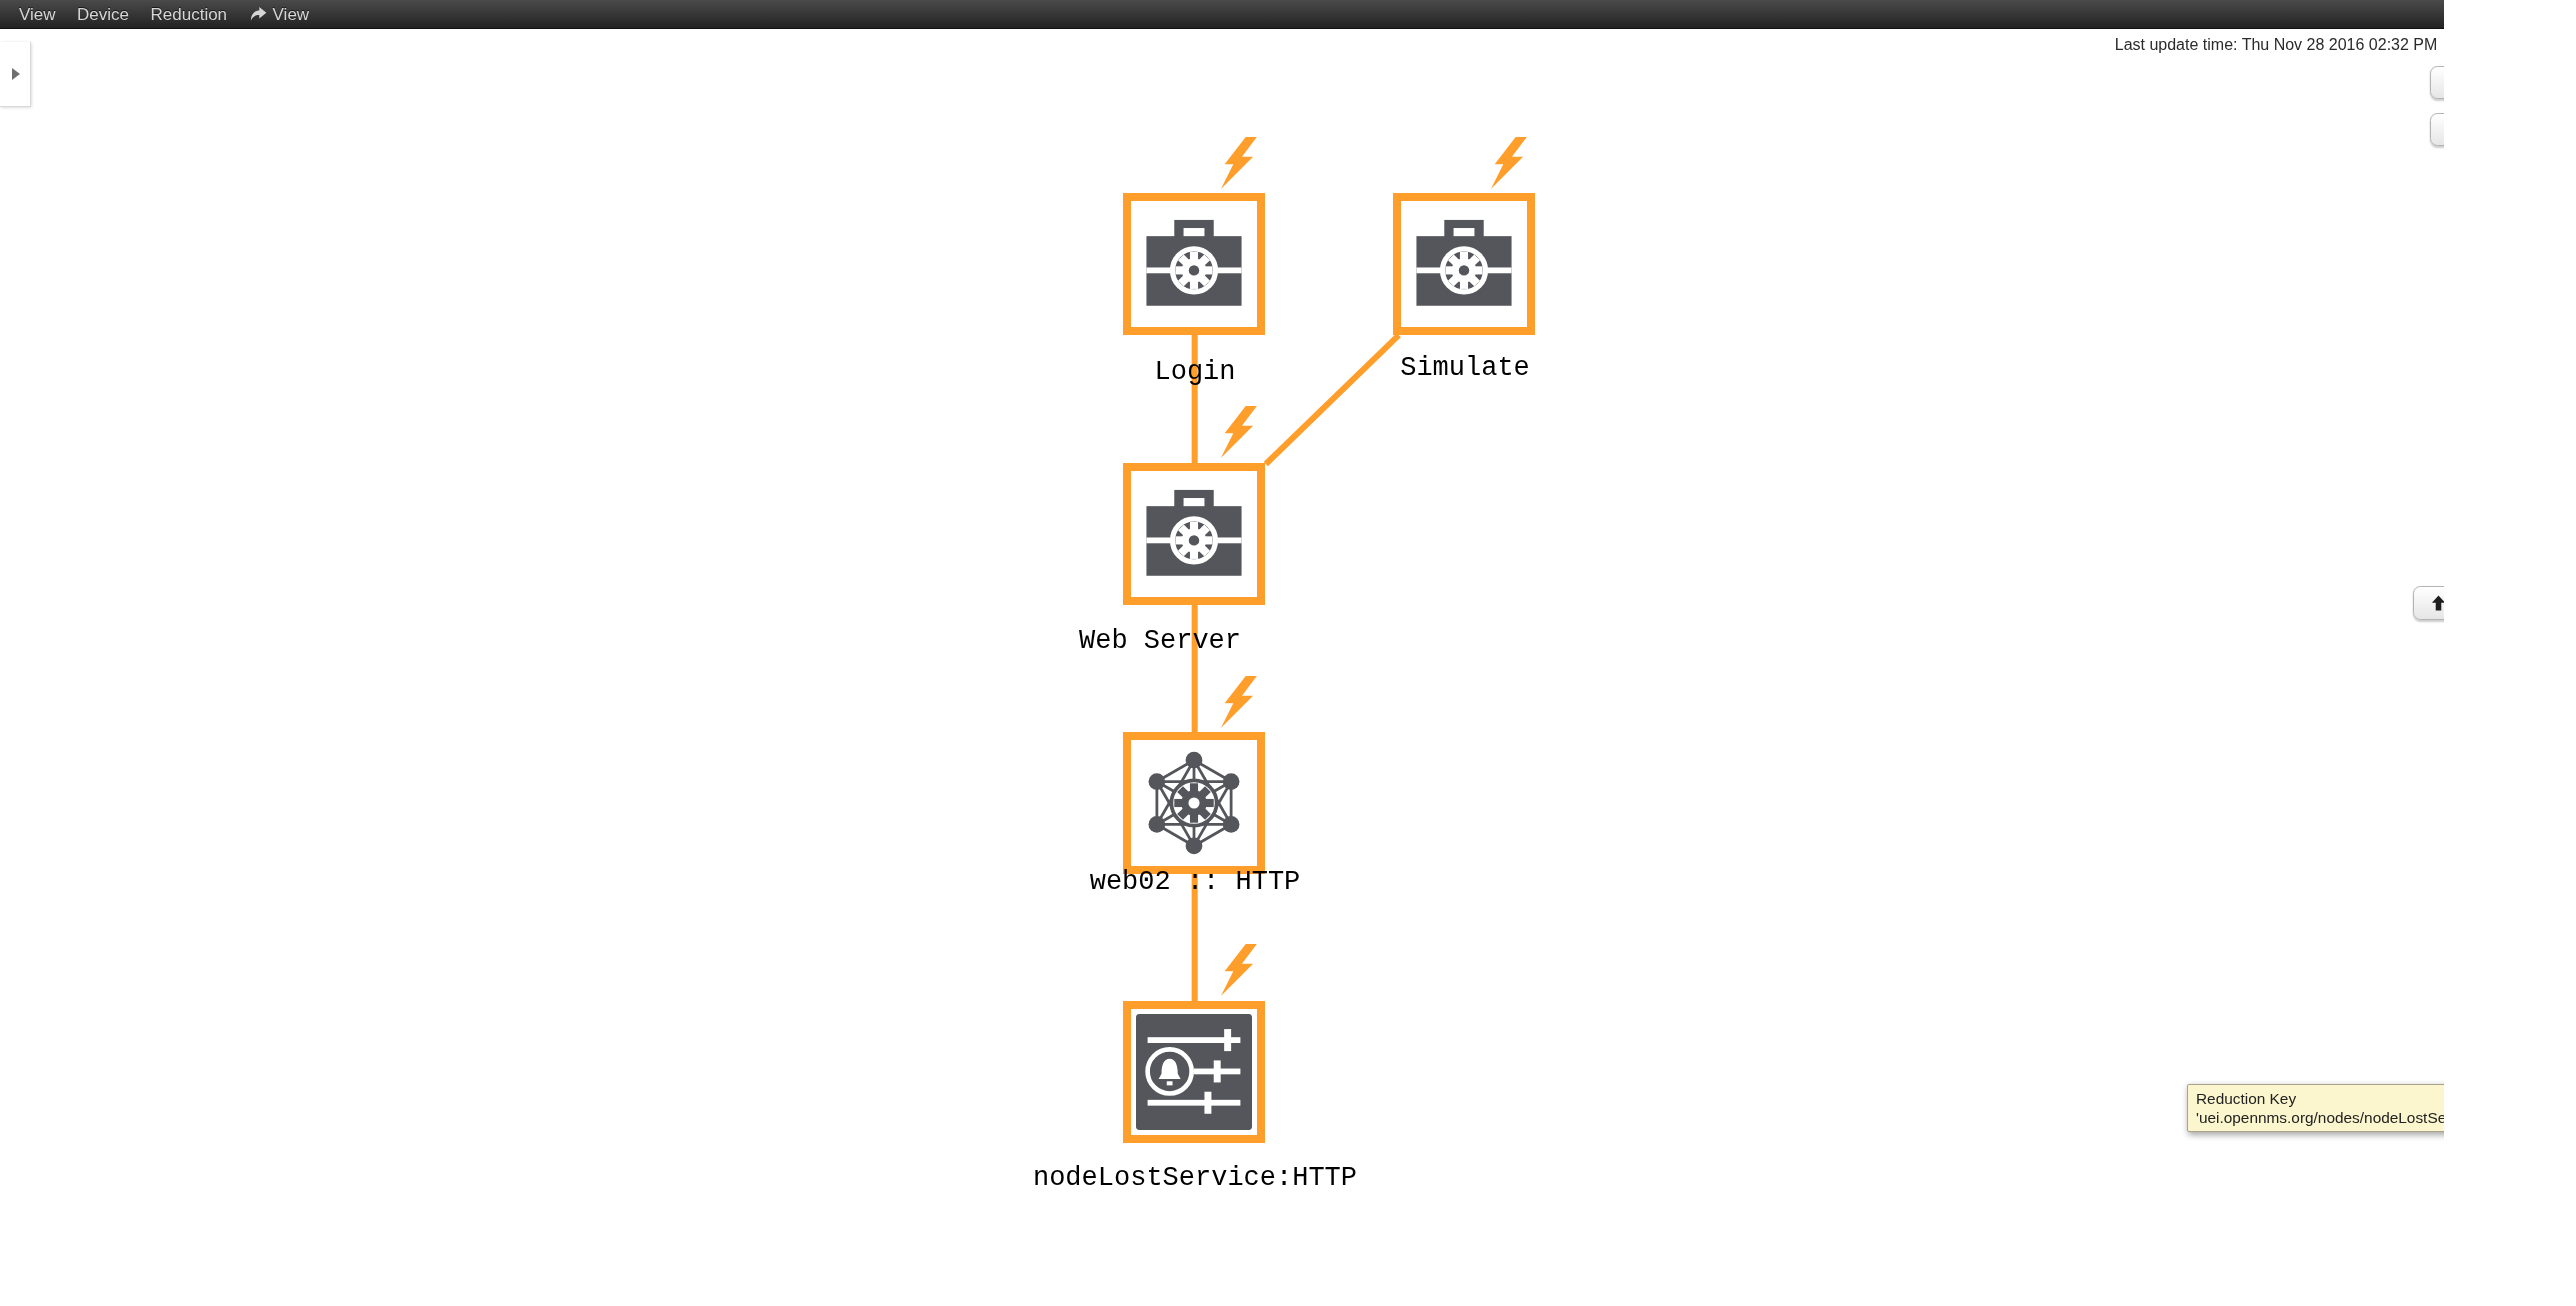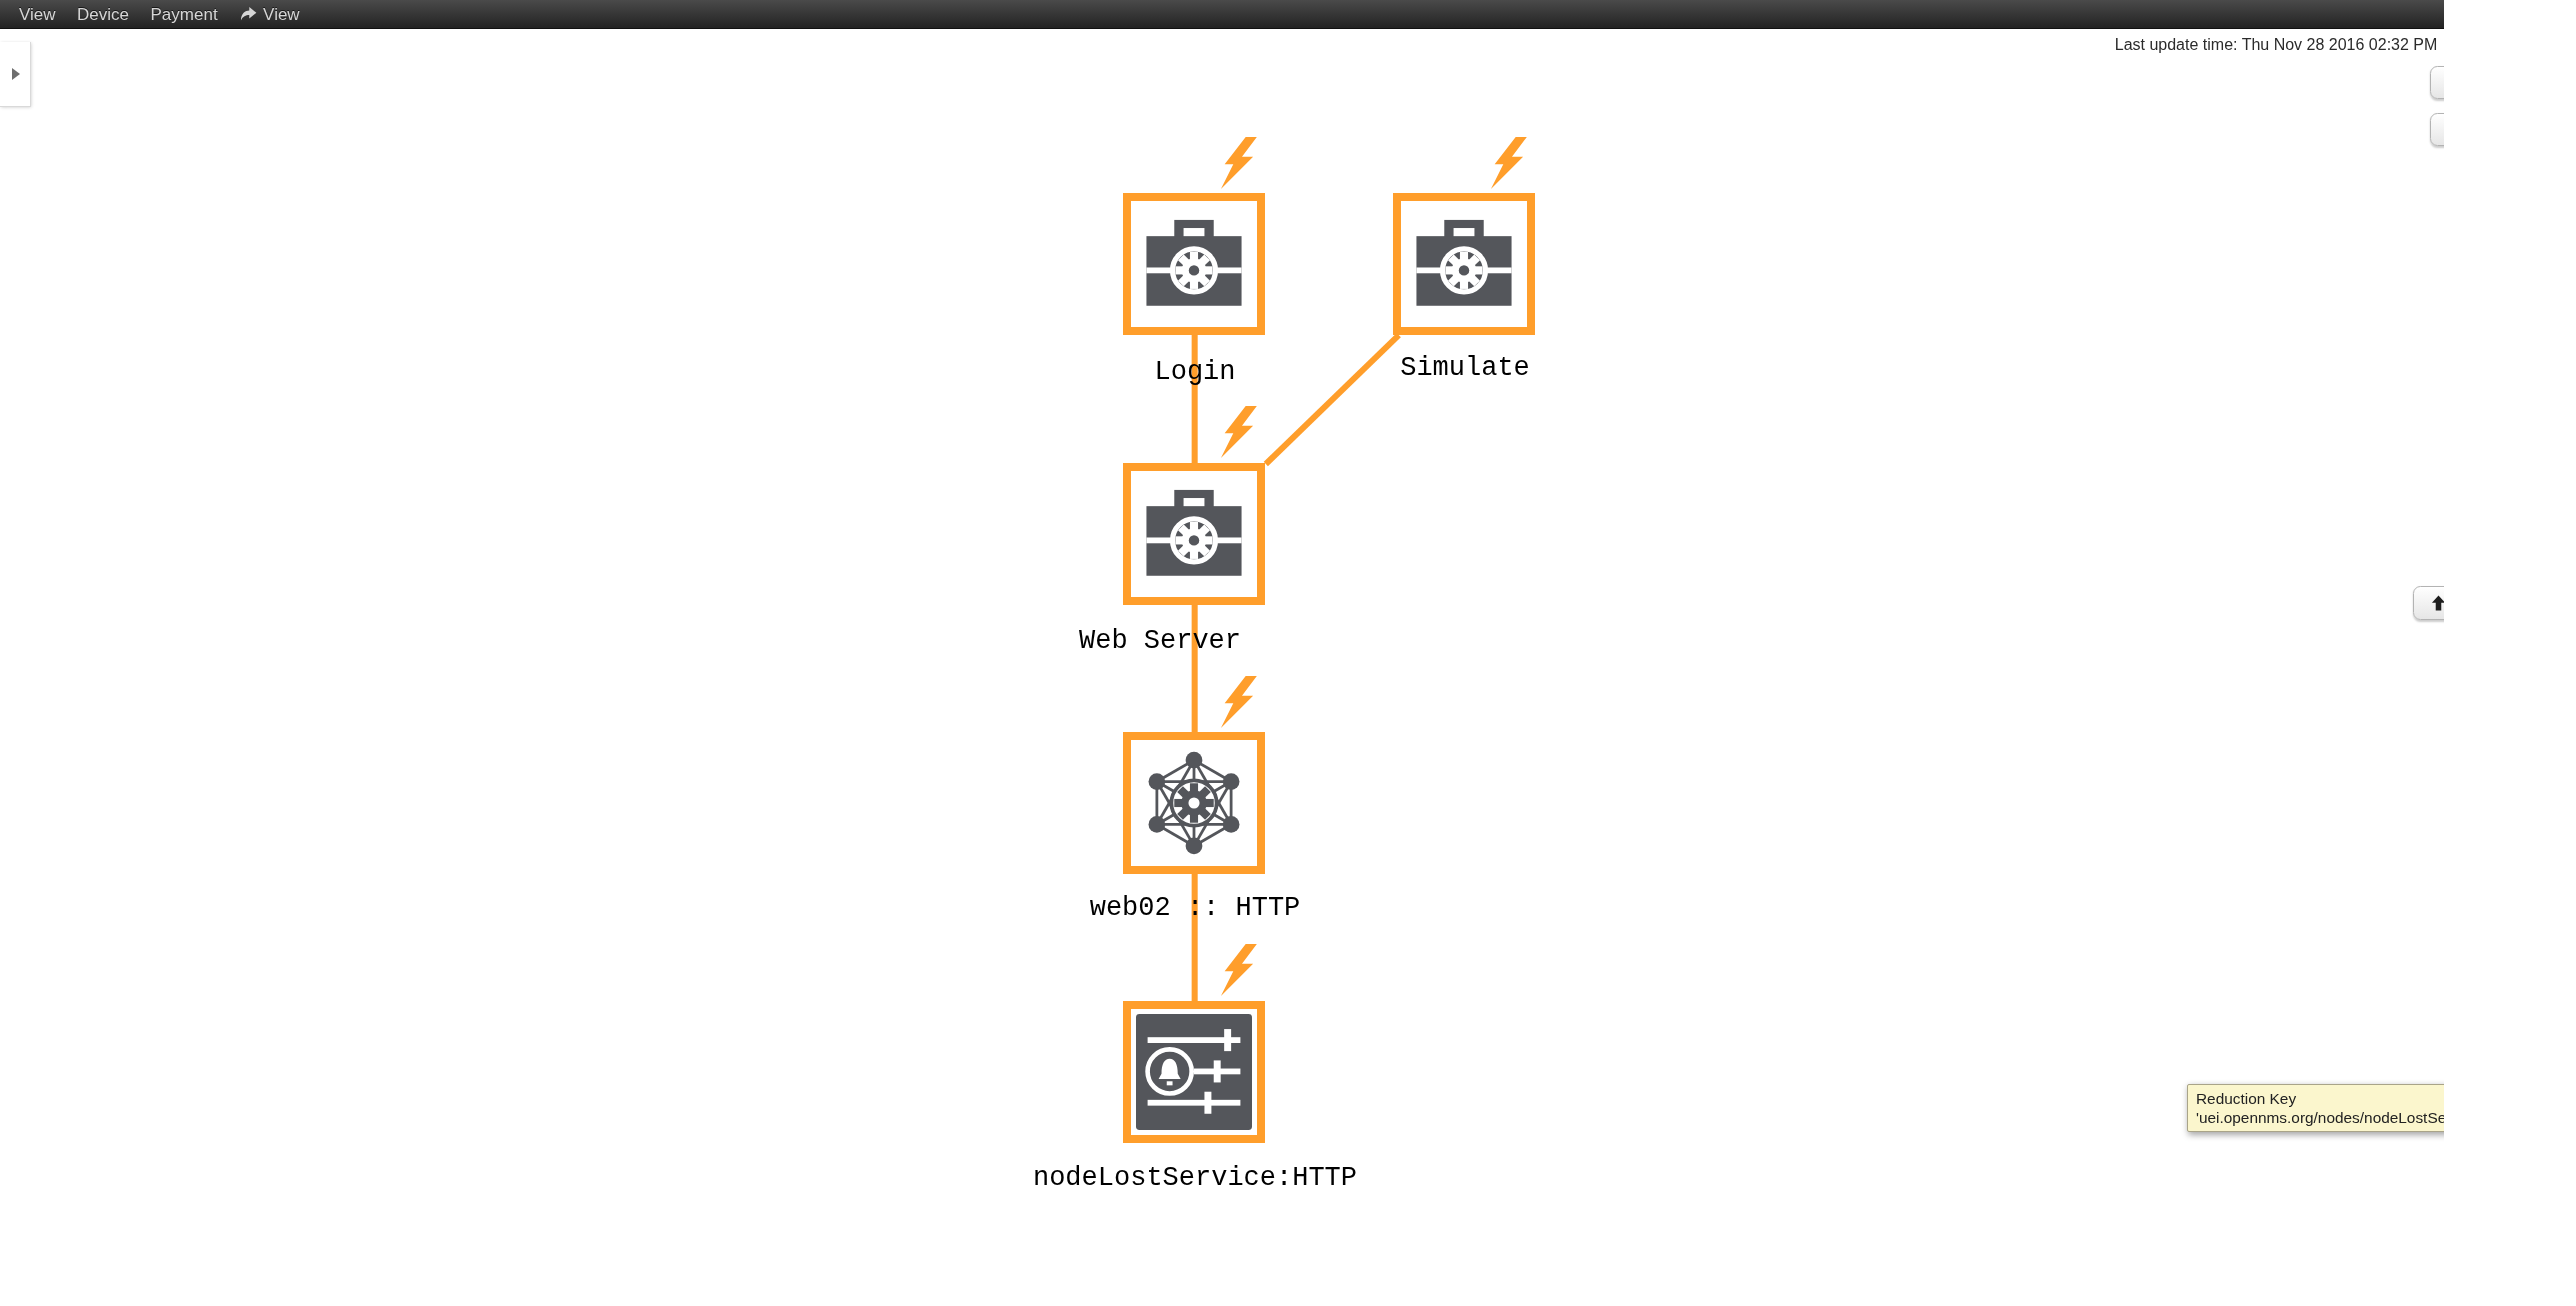--- a/index.html
+++ b/index.html
@@ -64,21 +64,21 @@
 <div class="stage">
 
   <div class="menubar">
     <div class="menu-item">
       <span>View</span>
     </div>
     <div class="menu-item">
       <span>Device</span>
     </div>
     <div class="menu-item">
-      <span>Payment</span>
+      <span>Reduction</span>
     </div>
     <div class="menu-item">
       <svg width="18" height="16" viewBox="0 0 28 24">
         <path d="M3 22 C3 11 10 6.5 16 6.5 V1 L27 10 L16 19 V13.5 C10.5 13.5 6 15.5 3 22 Z" fill="#d6d6d6"></path>
       </svg>
       <span>View</span>
     </div>
   </div>
 
   <div class="last-update">Last update time: Thu Nov 28 2016 02:32 PM</div>
@@ -214,21 +214,21 @@
           <rect x="-3.5" y="-17" width="7" height="7.5" transform="rotate(135)"></rect>
         <rect x="-3.5" y="-17" width="7" height="7.5" transform="rotate(180)"></rect>
           <rect x="-3.5" y="-17" width="7" height="7.5" transform="rotate(225)"></rect>
         <rect x="-3.5" y="-17" width="7" height="7.5" transform="rotate(270)"></rect>
           <rect x="-3.5" y="-17" width="7" height="7.5" transform="rotate(315)"></rect>
         <circle r="11"></circle>
           <circle r="4.8" fill="#fff"></circle>
       </g>
     </svg>
   </div>
-  <div class="node-label" style="left:1195px;top:894px">web02 :: HTTP</div>
+  <div class="node-label" style="left:1195px;top:868px">web02 :: HTTP</div>
 
   <div class="node" style="left:1123px;top:1001px">
     <svg viewBox="0 0 100 100">
       <rect x="0" y="0" width="100" height="100" rx="3" fill="#54565B"></rect>
       <g fill="#fff">
         <rect x="10" y="20" width="80" height="5"></rect>
         <rect x="76" y="13" width="6" height="19"></rect>
         <rect x="50" y="47" width="40" height="5"></rect>
         <rect x="67" y="40" width="6" height="19"></rect>
         <rect x="10" y="74" width="80" height="5"></rect>

